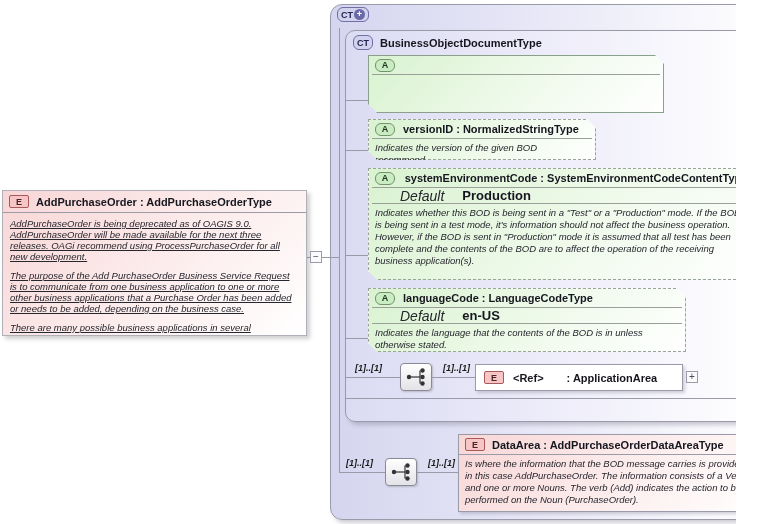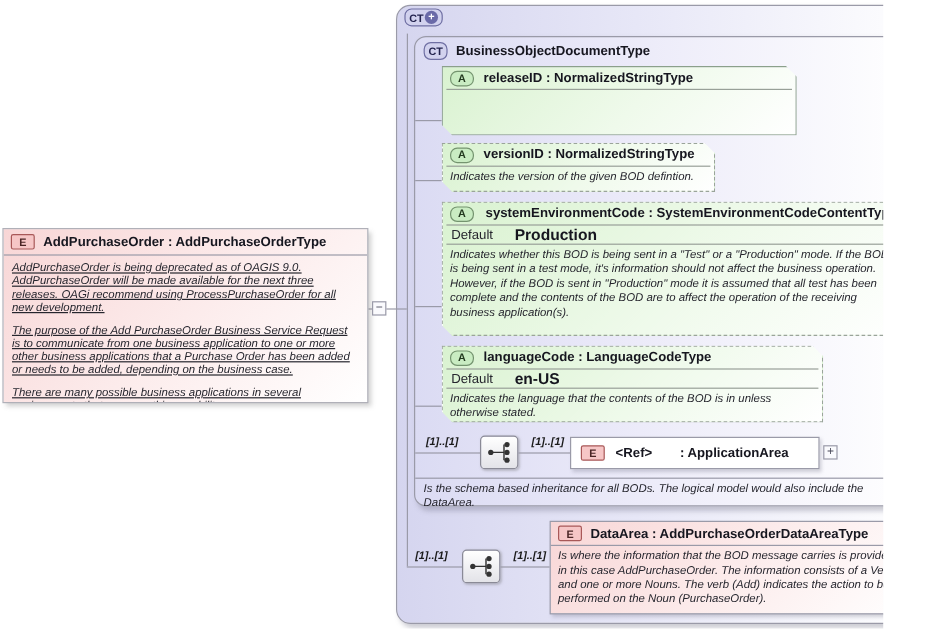--- a/index.html
+++ b/index.html
@@ -34,21 +34,21 @@
             clip-path:polygon(0 0,calc(100% - 9px) 0,100% 9px,100% 100%,9px 100%,0 calc(100% - 9px));}
   .solid{border:1px solid #8ba08b;}
   .dashed{border:1px dashed #9aa49a;}
   .attr-title{display:flex;align-items:flex-start;gap:8px;padding:3px 6px 2px;font-weight:bold;
               font-size:11px;line-height:13px;color:#16161f;}
   .attr-title .badge{margin-top:0;}
   .break-center{flex:1;word-break:break-all;text-align:center;}
   .sep{border-top:1px solid #98a098;margin:0 3px;height:0;}
   .desc{font-style:italic;font-size:9.5px;line-height:12px;color:#26262e;padding:3px 6px;}
   .default-row{display:flex;align-items:center;gap:18px;padding:1px 7px;height:13px;}
-  .default-label{font-size:11px;color:#26262e;}
+  .default-label{font-style:italic;font-size:14px;color:#26262e;margin-left:24px;}
   .default-value{font-weight:bold;font-size:13px;color:#16161f;}
 
   
   .pink-grad{background:linear-gradient(135deg,#f8d6d6 0%,#fcebeb 50%,#ffffff 100%);}
   .left-panel{position:absolute;left:2px;top:190px;width:305px;height:146px;box-sizing:border-box;
               border:1px solid #b0b0b8;box-shadow:3px 3px 4px rgba(120,120,120,0.35);overflow:hidden;}
   .box-hdr{display:flex;align-items:center;gap:7px;padding:4px 6px;font-weight:bold;font-size:11px;
            color:#16161f;border-bottom:1px solid #9a9aa8;white-space:nowrap;}
   .left-body{padding:5px 7px;font-style:italic;font-size:9.5px;line-height:11px;color:#26262e;text-decoration:underline;}
   .left-body p{margin:0 0 8px 0;}
@@ -109,32 +109,31 @@
       <p>AddPurchaseOrder is being deprecated as of OAGIS 9.0. AddPurchaseOrder will be made available for the next three releases. OAGi recommend using ProcessPurchaseOrder for all new development.</p>
       <p>The purpose of the Add PurchaseOrder Business Service Request is to communicate from one business application to one or more other business applications that a Purchase Order has been added or needs to be added, depending on the business case.</p>
       <p>There are many possible business applications in several environments that may use this capabilit</p>
     </div>
   </div>
   <div class="toggle" style="left:310px;top:251px;">−</div>
 
   <div class="attr-box solid" style="left:368px;top:55px;width:296px;height:58px;">
     <div class="attr-title">
       <span class="badge badge-a">A</span>
-      <span>releaseID : NormalizedStringType</span>
     </div>
     <div class="sep"></div>
   </div>
 
   <div class="attr-box dashed" style="left:368px;top:119px;width:228px;height:41px;">
     <div class="attr-title">
       <span class="badge badge-a">A</span>
       <span>versionID : NormalizedStringType</span>
     </div>
     <div class="sep"></div>
-    <div class="desc">Indicates the version of the given BOD defintion.</div>
+    <div class="desc">Indicates the version of the given BOD recommend.</div>
   </div>
 
   <div class="attr-box dashed" style="left:368px;top:168px;width:388px;height:112px;">
     <div class="attr-title">
       <span class="badge badge-a">A</span>
       <span class="break-center">systemEnvironmentCode : SystemEnvironmentCodeContentType</span>
     </div>
     <div class="sep"></div>
     <div class="default-row">
       <span class="default-label">Default</span>
@@ -174,21 +173,20 @@
   <span class="card" style="left:443px;top:363px;">[1]..[1]</span>
 
   <div class="ref-box">
     <span class="badge badge-e">E</span>
     <span>&lt;Ref&gt;</span>
     <span class="ref-type">: ApplicationArea</span>
   </div>
   <div class="toggle" style="left:686px;top:371px;">+</div>
 
   <div class="line" style="left:346px;top:398px;width:416px;height:1px;"></div>
-  <div class="note" style="left:353px;top:402px;width:404px;">Is the schema based inheritance for all BODs. The logical model would also include the DataArea.</div>
 
   <div class="line" style="left:339px;top:472px;width:46px;height:1px;"></div>
   <span class="card" style="left:346px;top:458px;">[1]..[1]</span>
   <div class="seq-icon" style="left:385px;top:458px;">
     <svg width="24" height="20" viewBox="0 0 24 20">
       <circle cx="5" cy="10" r="2.2" fill="#333"></circle>
       <line x1="5" y1="10" x2="16" y2="10" stroke="#333" stroke-width="1.2"></line>
       <line x1="16" y1="3.5" x2="16" y2="16.5" stroke="#333" stroke-width="1.2"></line>
       <circle cx="18.5" cy="3.5" r="2.2" fill="#333"></circle>
       <circle cx="18.5" cy="10" r="2.2" fill="#333"></circle>

